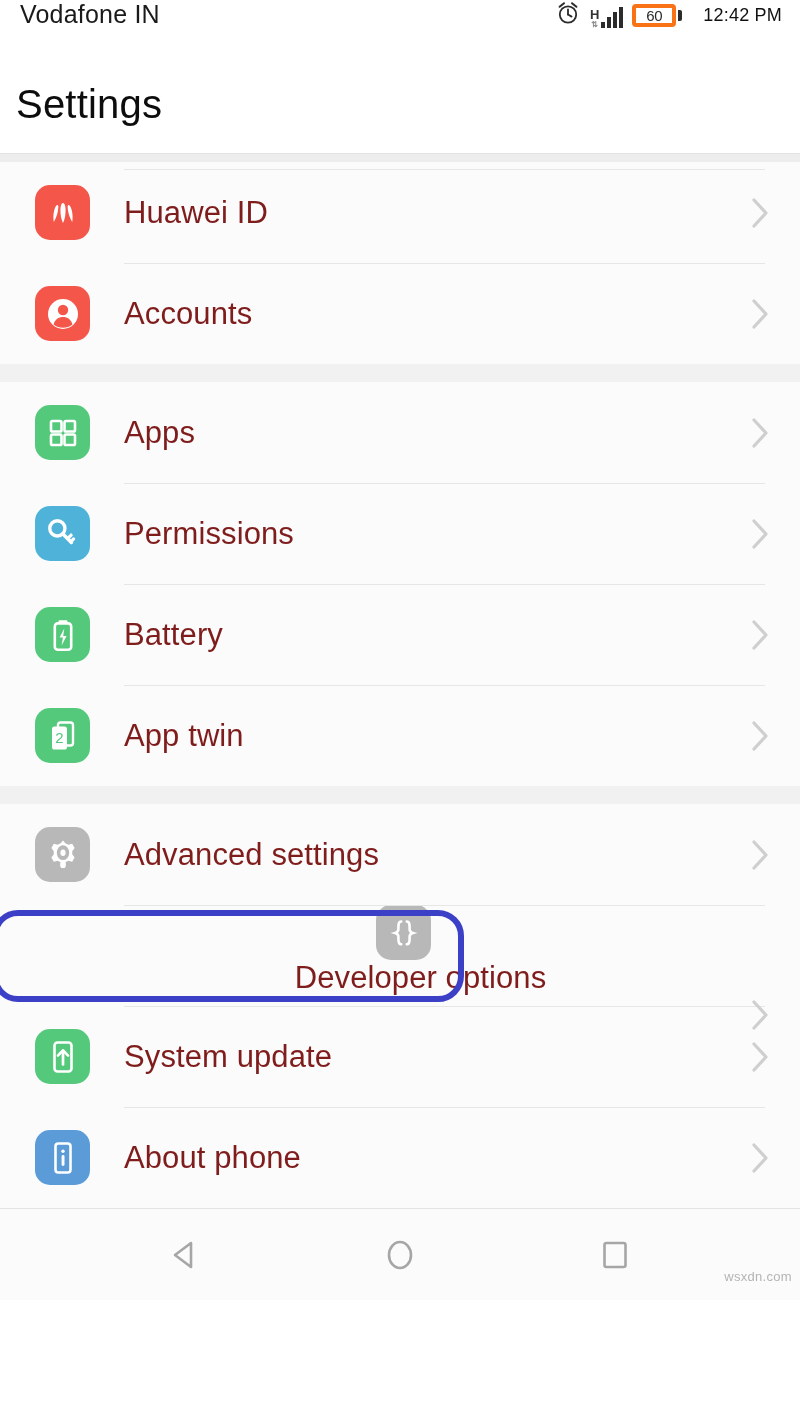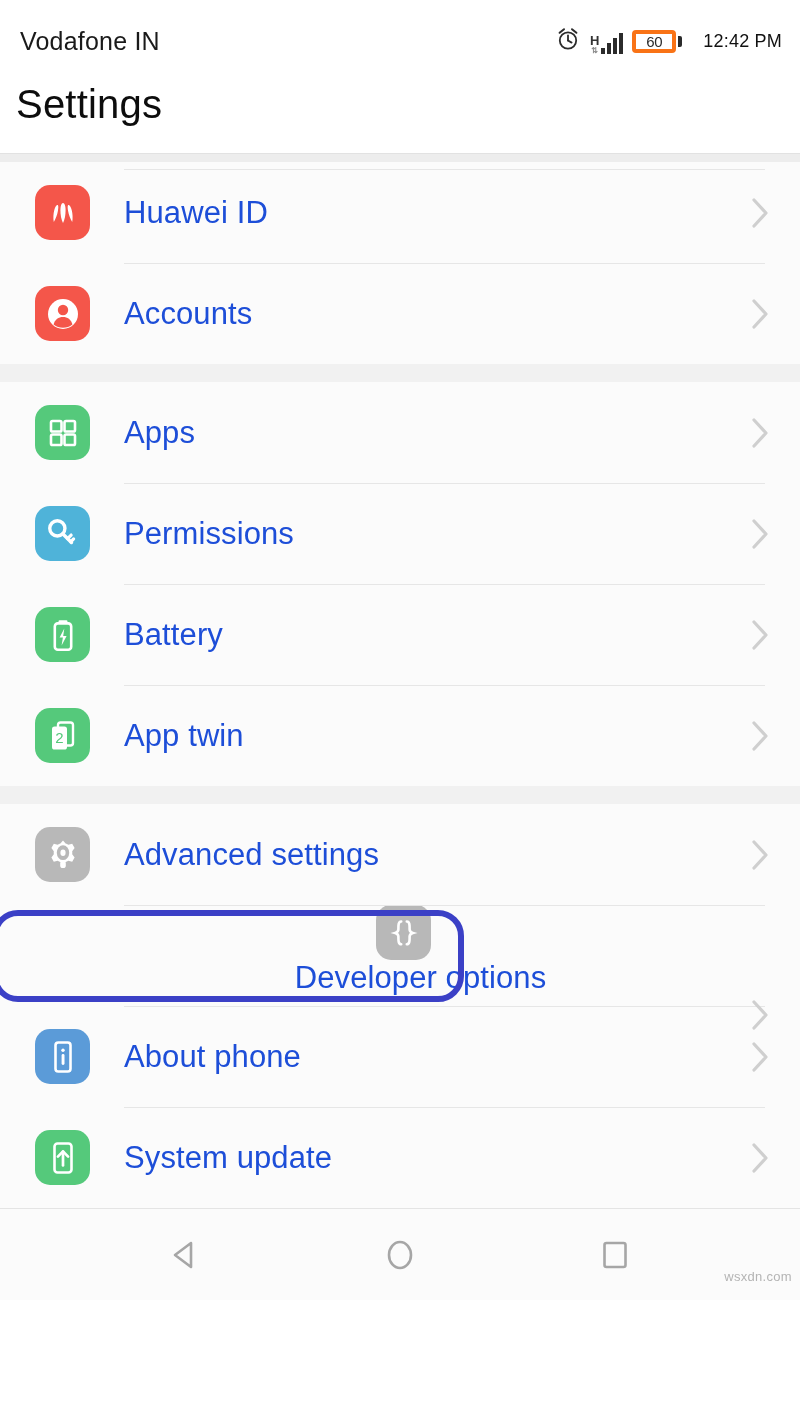--- a/index.html
+++ b/index.html
@@ -13,23 +13,23 @@
     font-family: "Liberation Sans", sans-serif;
     -webkit-font-smoothing: antialiased;
     overflow: hidden;
     position: relative;
   }
 
   
   .statusbar {
     height: 56px;
     display: flex;
-    align-items: flex-end;
+    align-items: flex-start;
     justify-content: space-between;
-    padding: 16px 18px 0 20px;
+    padding: 0 18px 0 20px;
     box-sizing: border-box;
     background: #ffffff;
   }
   .carrier {
     font-size: 25px;
     color: #1a1a1a;
     letter-spacing: .2px;
   }
   .status-right {
     display: flex;
@@ -162,21 +162,21 @@
     border-radius: 15px;
     flex: 0 0 55px;
     display: flex;
     align-items: center;
     justify-content: center;
     overflow: hidden;
   }
   .label {
     margin-left: 34px;
     font-size: 31px;
-    color: #1d4ed8;
+    color: #7f1d1d;
     letter-spacing: .1px;
     white-space: nowrap;
   }
   .chevron {
     margin-left: auto;
     width: 22px;
     height: 38px;
     flex: 0 0 22px;
   }
   .chevron svg { display: block; }
@@ -417,44 +417,44 @@
       </span>
       <span class="label">Developer options</span>
       <span class="chevron">
         <svg width="22" height="38" viewBox="0 0 22 38">
             <path d="M4 6 L16 19 L4 32" fill="none" stroke="#cfcfcf" stroke-width="3.2" stroke-linecap="round" stroke-linejoin="round"></path>
           </svg>
       </span>
     </div>
 
     <div class="row">
+      <span class="icon" style="background:#55c97b">
+        <svg width="40" height="40" viewBox="0 0 40 40">
+          <rect x="11.5" y="5.5" width="17" height="29" rx="3" fill="none" stroke="#ffffff" stroke-width="2.6"></rect>
+          <path d="M20 27.5 L20 13.5" stroke="#ffffff" stroke-width="2.7" stroke-linecap="round"></path>
+          <path d="M14.9 18.6 L20 13.4 L25.1 18.6" fill="none" stroke="#ffffff" stroke-width="2.7" stroke-linecap="round" stroke-linejoin="round"></path>
+        </svg>
+      </span>
+      <span class="label">System update</span>
+      <span class="chevron">
+        <svg width="22" height="38" viewBox="0 0 22 38">
+            <path d="M4 6 L16 19 L4 32" fill="none" stroke="#cfcfcf" stroke-width="3.2" stroke-linecap="round" stroke-linejoin="round"></path>
+          </svg>
+      </span>
+    </div>
+
+    <div class="row">
       <span class="icon" style="background:#5b9bd8">
         <svg width="40" height="40" viewBox="0 0 40 40">
           <rect x="12.5" y="5.5" width="15" height="29" rx="2.8" fill="none" stroke="#ffffff" stroke-width="2.6"></rect>
           <circle cx="20" cy="13.2" r="1.7" fill="#ffffff"></circle>
           <rect x="18.6" y="17" width="2.9" height="11" rx="1.4" fill="#ffffff"></rect>
         </svg>
       </span>
       <span class="label">About phone</span>
-      <span class="chevron">
-        <svg width="22" height="38" viewBox="0 0 22 38">
-            <path d="M4 6 L16 19 L4 32" fill="none" stroke="#cfcfcf" stroke-width="3.2" stroke-linecap="round" stroke-linejoin="round"></path>
-          </svg>
-      </span>
-    </div>
-
-    <div class="row">
-      <span class="icon" style="background:#55c97b">
-        <svg width="40" height="40" viewBox="0 0 40 40">
-          <rect x="11.5" y="5.5" width="17" height="29" rx="3" fill="none" stroke="#ffffff" stroke-width="2.6"></rect>
-          <path d="M20 27.5 L20 13.5" stroke="#ffffff" stroke-width="2.7" stroke-linecap="round"></path>
-          <path d="M14.9 18.6 L20 13.4 L25.1 18.6" fill="none" stroke="#ffffff" stroke-width="2.7" stroke-linecap="round" stroke-linejoin="round"></path>
-        </svg>
-      </span>
-      <span class="label">System update</span>
       <span class="chevron">
         <svg width="22" height="38" viewBox="0 0 22 38">
             <path d="M4 6 L16 19 L4 32" fill="none" stroke="#cfcfcf" stroke-width="3.2" stroke-linecap="round" stroke-linejoin="round"></path>
           </svg>
       </span>
     </div>
   </div>
 </div>
 
 <div class="bottom-rule"></div>

